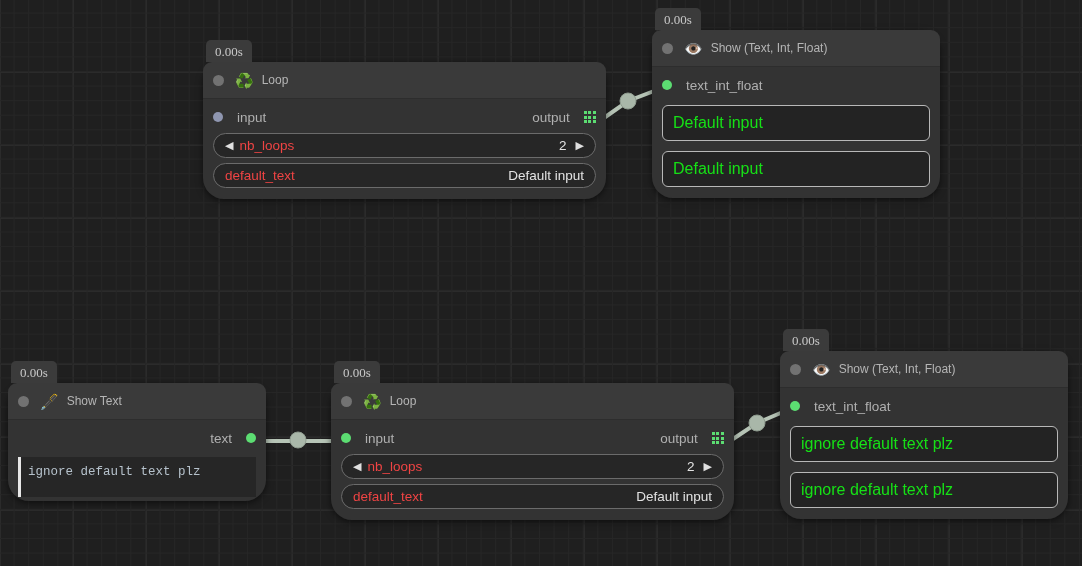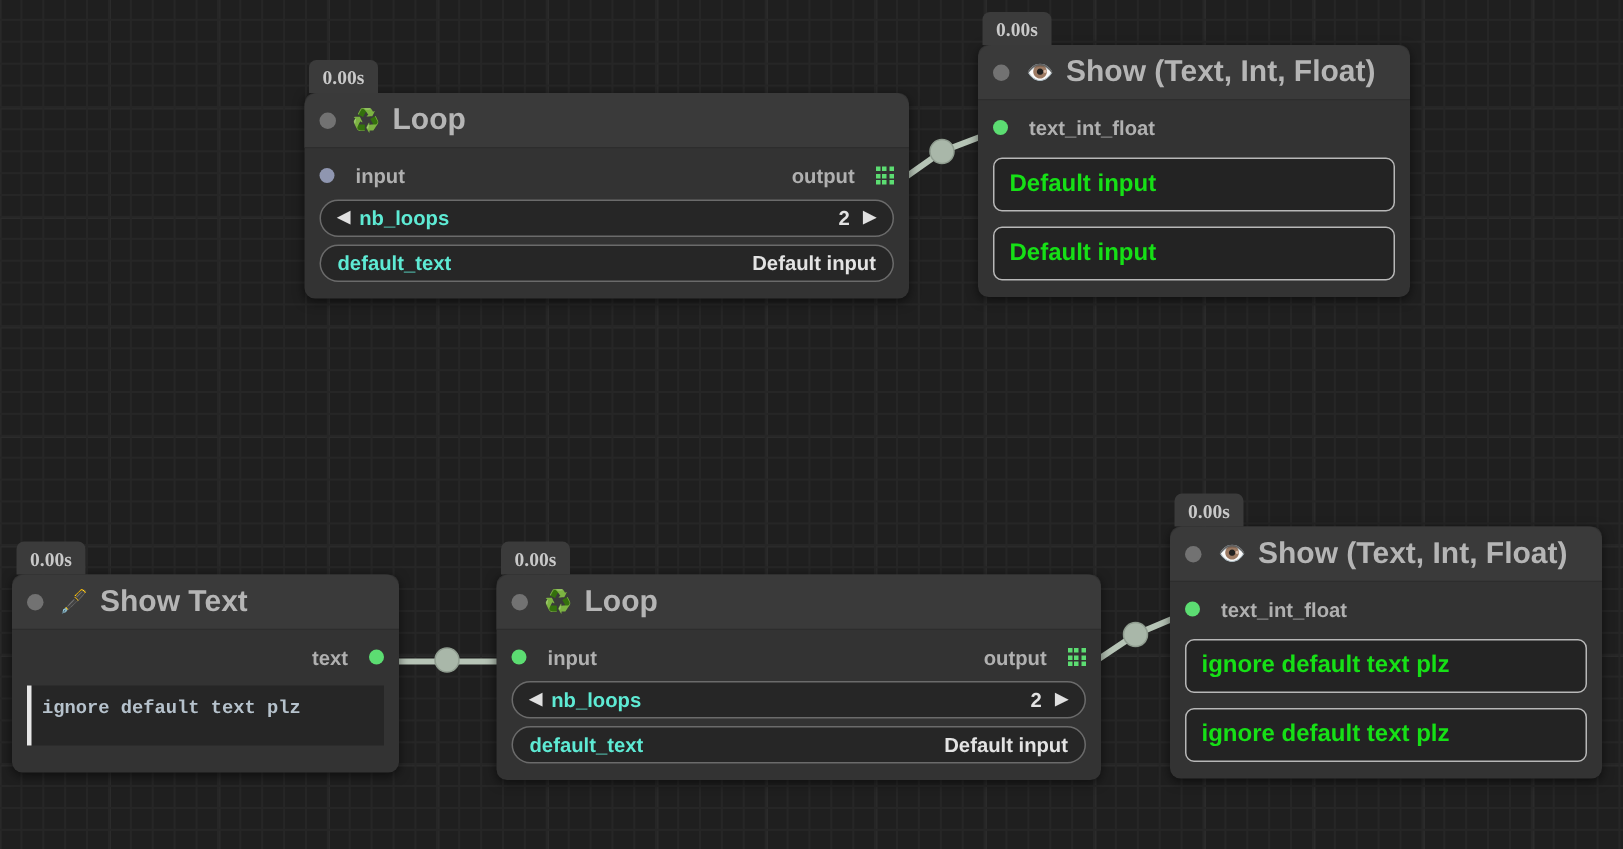--- a/index.html
+++ b/index.html
@@ -35,25 +35,24 @@
     position: absolute;
     left: 0; top: 0;
     width: 1082px;
     height: 566px;
     pointer-events: none;
   }
 
   
   .node {
     position: absolute;
-    border-radius: 7px;
+    border-radius: 21px;
     background: #333333;
     box-shadow: 0 2px 7px rgba(0,0,0,0.55);
     box-sizing: border-box;
-    font-weight: bold;
   }
   .time-badge {
     position: absolute;
     top: -22px;
     left: 3px;
     background: #3b3b3b;
     color: #c9c9c9;
     font-family: "Liberation Serif", serif;
     font-size: 13px;
     line-height: 13px;
@@ -80,21 +79,21 @@
     flex: 0 0 auto;
   }
   .node-icon {
     font-size: 15px;
     line-height: 1;
     margin-right: 8px;
     flex: 0 0 auto;
   }
   .node-title {
     color: #b5b5b5;
-    font-size: 20px;
+    font-size: 12px;
     white-space: nowrap;
     overflow: hidden;
   }
   .node-body {
     padding: 8px 10px 11px 10px;
   }
 
   
   .io-row {
     display: flex;
@@ -141,21 +140,21 @@
     border-radius: 13px;
     background: #262626;
     display: flex;
     align-items: center;
     justify-content: space-between;
     padding: 0 11px;
     margin-top: 5px;
     box-sizing: border-box;
   }
   .widget .wlabel {
-    color: #5eead4;
+    color: #ef4444;
     font-size: 13.5px;
   }
   .widget .wvalue {
     color: #e3e3e3;
     font-size: 13.5px;
   }
   .widget .arrow {
     color: #e0e0e0;
     font-size: 11px;
     line-height: 1;
@@ -282,21 +281,21 @@
     </div>
   </div>
 
   <div class="node" id="node-write-text" style="left:8px; top:383px; width:258px;">
     <div class="time-badge">0.00s</div>
     <div class="node-header">
       <span class="collapse-dot"></span>
       <span class="node-icon">🖋️</span>
       <span class="node-title">Show Text</span>
     </div>
-    <div class="node-body" style="padding-bottom:18px;">
+    <div class="node-body" style="padding-bottom:4px;">
       <div class="io-row" style="justify-content:flex-end;">
         <span class="io-right">
           <span class="io-label">text</span>
           <span class="socket green"></span>
         </span>
       </div>
       <div class="codearea">ignore default text plz</div>
     </div>
   </div>
 

